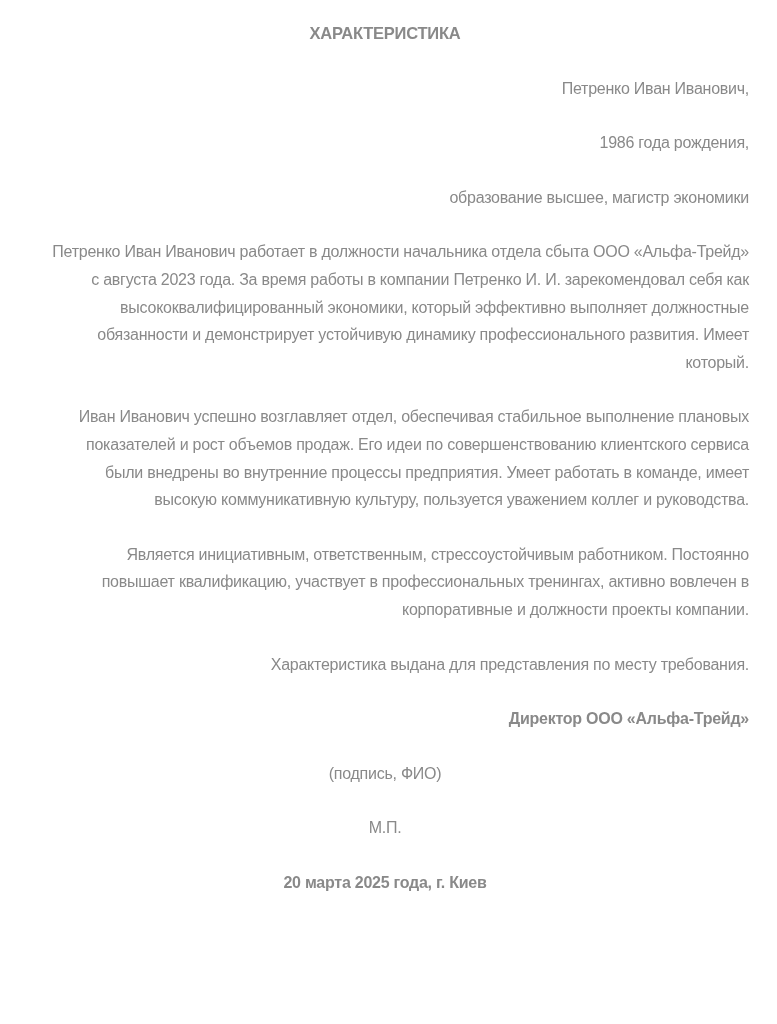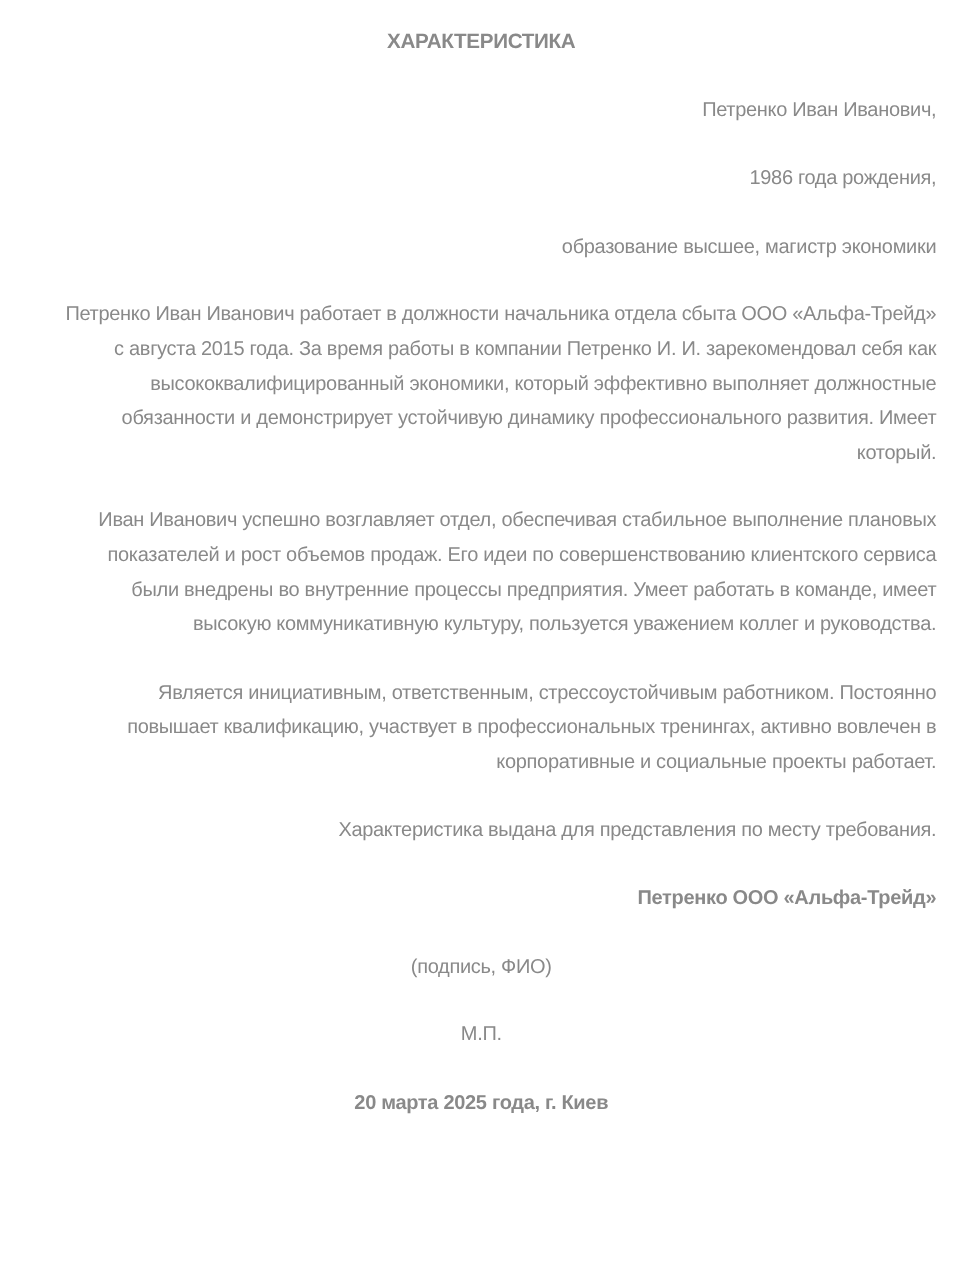--- a/index.html
+++ b/index.html
@@ -59,46 +59,46 @@
   <div class="block">
     <div class="tline">1986 года рождения,</div>
   </div>
 
   <div class="block">
     <div class="tline">образование высшее, магистр экономики</div>
   </div>
 
   <div class="block">
     <div class="tline">Петренко Иван Иванович работает в должности начальника отдела сбыта ООО «Альфа-Трейд»</div>
-    <div class="tline">с августа 2015 года. За время работы в компании Петренко И. И. зарекомендовал себя как</div>
+    <div class="tline">с августа 2023 года. За время работы в компании Петренко И. И. зарекомендовал себя как</div>
     <div class="tline">высококвалифицированный экономики, который эффективно выполняет должностные</div>
     <div class="tline">обязанности и демонстрирует устойчивую динамику профессионального развития. Имеет</div>
     <div class="tline">который.</div>
   </div>
 
   <div class="block">
     <div class="tline">Иван Иванович успешно возглавляет отдел, обеспечивая стабильное выполнение плановых</div>
     <div class="tline">показателей и рост объемов продаж. Его идеи по совершенствованию клиентского сервиса</div>
     <div class="tline">были внедрены во внутренние процессы предприятия. Умеет работать в команде, имеет</div>
     <div class="tline">высокую коммуникативную культуру, пользуется уважением коллег и руководства.</div>
   </div>
 
   <div class="block">
     <div class="tline">Является инициативным, ответственным, стрессоустойчивым работником. Постоянно</div>
     <div class="tline">повышает квалификацию, участвует в профессиональных тренингах, активно вовлечен в</div>
-    <div class="tline">корпоративные и социальные проекты работает.</div>
+    <div class="tline">корпоративные и должности проекты компании.</div>
   </div>
 
 
   <div class="block">
     <div class="tline">Характеристика выдана для представления по месту требования.</div>
   </div>
 
   <div class="block">
-    <div class="tline bold">Петренко ООО «Альфа-Трейд»</div>
+    <div class="tline bold">Директор ООО «Альфа-Трейд»</div>
   </div>
 
   <div class="block">
     <div class="tline right">(подпись, ФИО)</div>
   </div>
 
   <div class="block">
     <div class="tline right">М.П.</div>
   </div>
 

